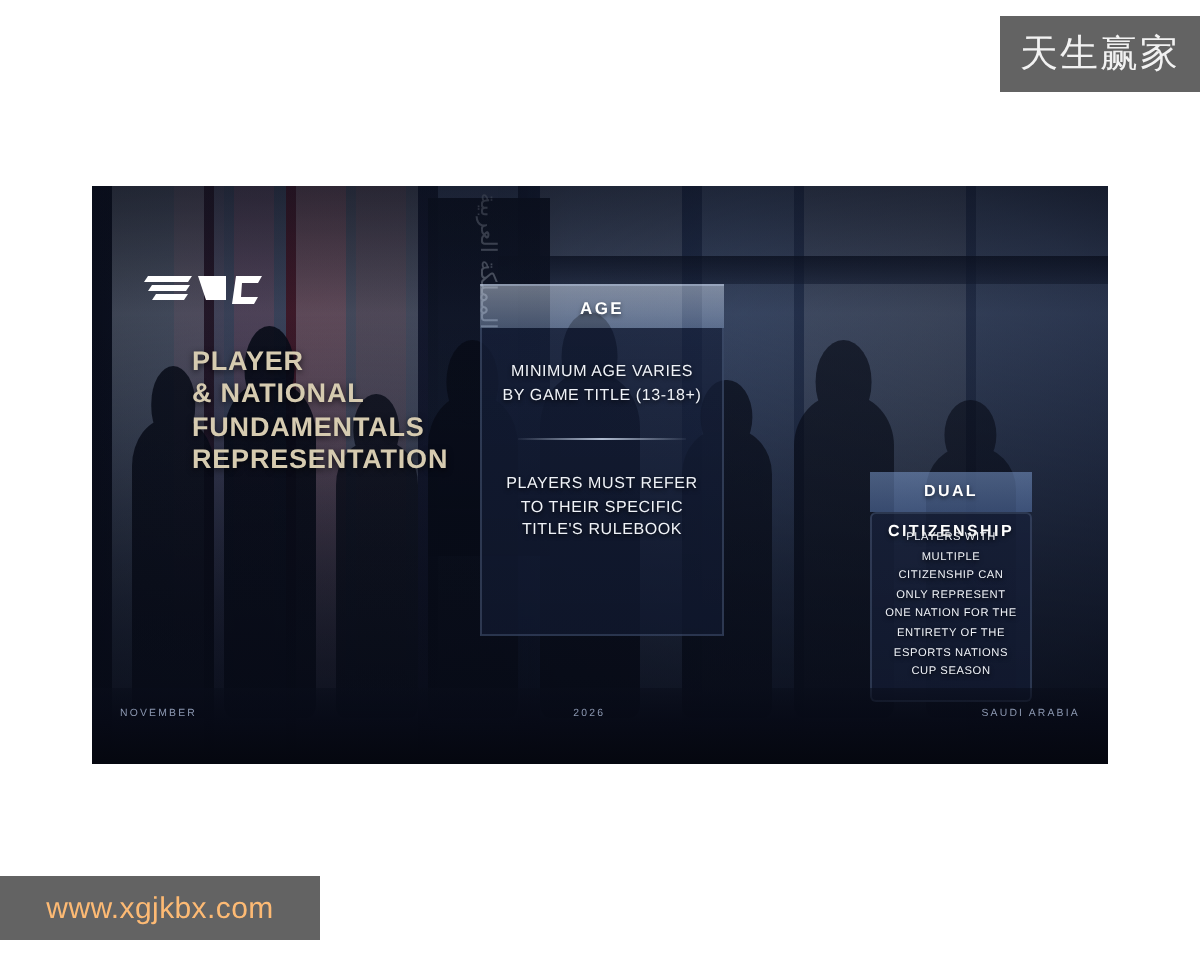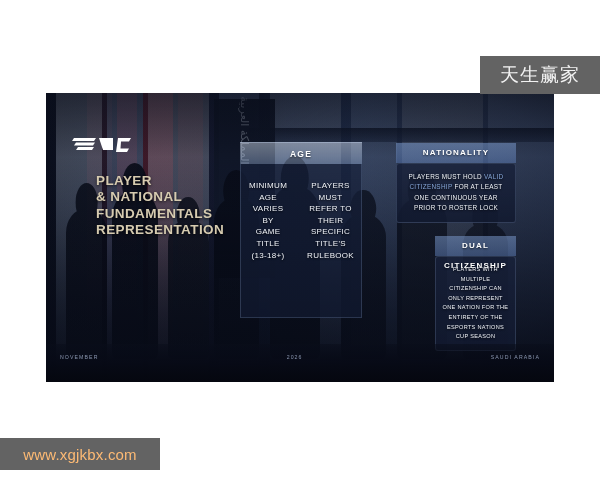--- a/index.html
+++ b/index.html
@@ -6,26 +6,25 @@
   html, body {
     width:600px; height:480px; overflow:hidden;
     background:#ffffff;
     font-family:"Liberation Sans", sans-serif;
   }
   #page { position:relative; width:600px; height:480px; background:#fff; }
 
   
   .badge-tr {
     position:absolute; top:8px; right:0px;
-    width:120px; height:38px;
+    width:100px; height:38px;
     background:#636363;
     display:flex; align-items:center; justify-content:center;
     color:#f2f2f2; font-size:19px; letter-spacing:1px;
     font-family:"DejaVu Sans", sans-serif;
-    margin-top:48px;
   }
   
   .watermark {
     position:absolute; left:0px; bottom:10px;
     width:160px; height:32px;
     background:#636363;
     display:flex; align-items:center; justify-content:center;
     color:#fdba74; font-size:15px; letter-spacing:.2px;
   }
 
@@ -159,21 +158,21 @@
     background:linear-gradient(180deg, rgba(214,226,244,.46), rgba(150,175,214,.40));
     border-top:1px solid rgba(226,236,250,.45);
   }
   #card-age .card-body-wrap{
     height:154px;
     background:linear-gradient(180deg, rgba(22,32,58,.70), rgba(16,24,46,.80));
     border-left:1px solid rgba(150,175,214,.22);
     border-right:1px solid rgba(150,175,214,.22);
     border-bottom:1px solid rgba(150,175,214,.18);
     padding:16px 8px 0;
-    display:flex; justify-content:flex-start;
+    display:flex; flex-direction:column; justify-content:flex-start;
   }
   #card-age .b1txt{ font-size:8px; line-height:1.45; }
   #card-age .divider{
     height:1px; margin:16px 10px;
     background:linear-gradient(90deg, rgba(200,216,240,.05), rgba(215,228,248,.8), rgba(200,216,240,.05));
   }
   #card-age .b2txt{ font-size:8px; line-height:1.45; }
 
   
   #card-nat{ left:350px; top:50px; width:120px; }
@@ -298,26 +297,20 @@
 
     <div class="card" id="card-age">
       <div class="card-head">AGE</div>
       <div class="card-body-wrap">
         <div class="card-body b1txt">MINIMUM AGE VARIES BY GAME TITLE (13-18+)</div>
         <div class="divider"></div>
         <div class="card-body b2txt">PLAYERS MUST REFER TO THEIR SPECIFIC TITLE'S RULEBOOK</div>
       </div>
     </div>
 
-    <div class="card" id="card-nat">
-      <div class="card-head">NATIONALITY</div>
-      <div class="card-body-wrap">
-        <div class="card-body"><span>PLAYERS MUST HOLD </span><span class="hl">VALID CITIZENSHIP</span><span> FOR AT LEAST ONE CONTINUOUS YEAR PRIOR TO ROSTER LOCK</span></div>
-      </div>
-    </div>
 
     <div class="card" id="card-dual">
       <div class="card-head">DUAL CITIZENSHIP</div>
       <div class="card-body-wrap">
         <div class="card-body">PLAYERS WITH MULTIPLE CITIZENSHIP CAN ONLY REPRESENT ONE NATION FOR THE ENTIRETY OF THE ESPORTS NATIONS CUP SEASON</div>
       </div>
     </div>
 
     <div class="footer">
       <div class="row">

